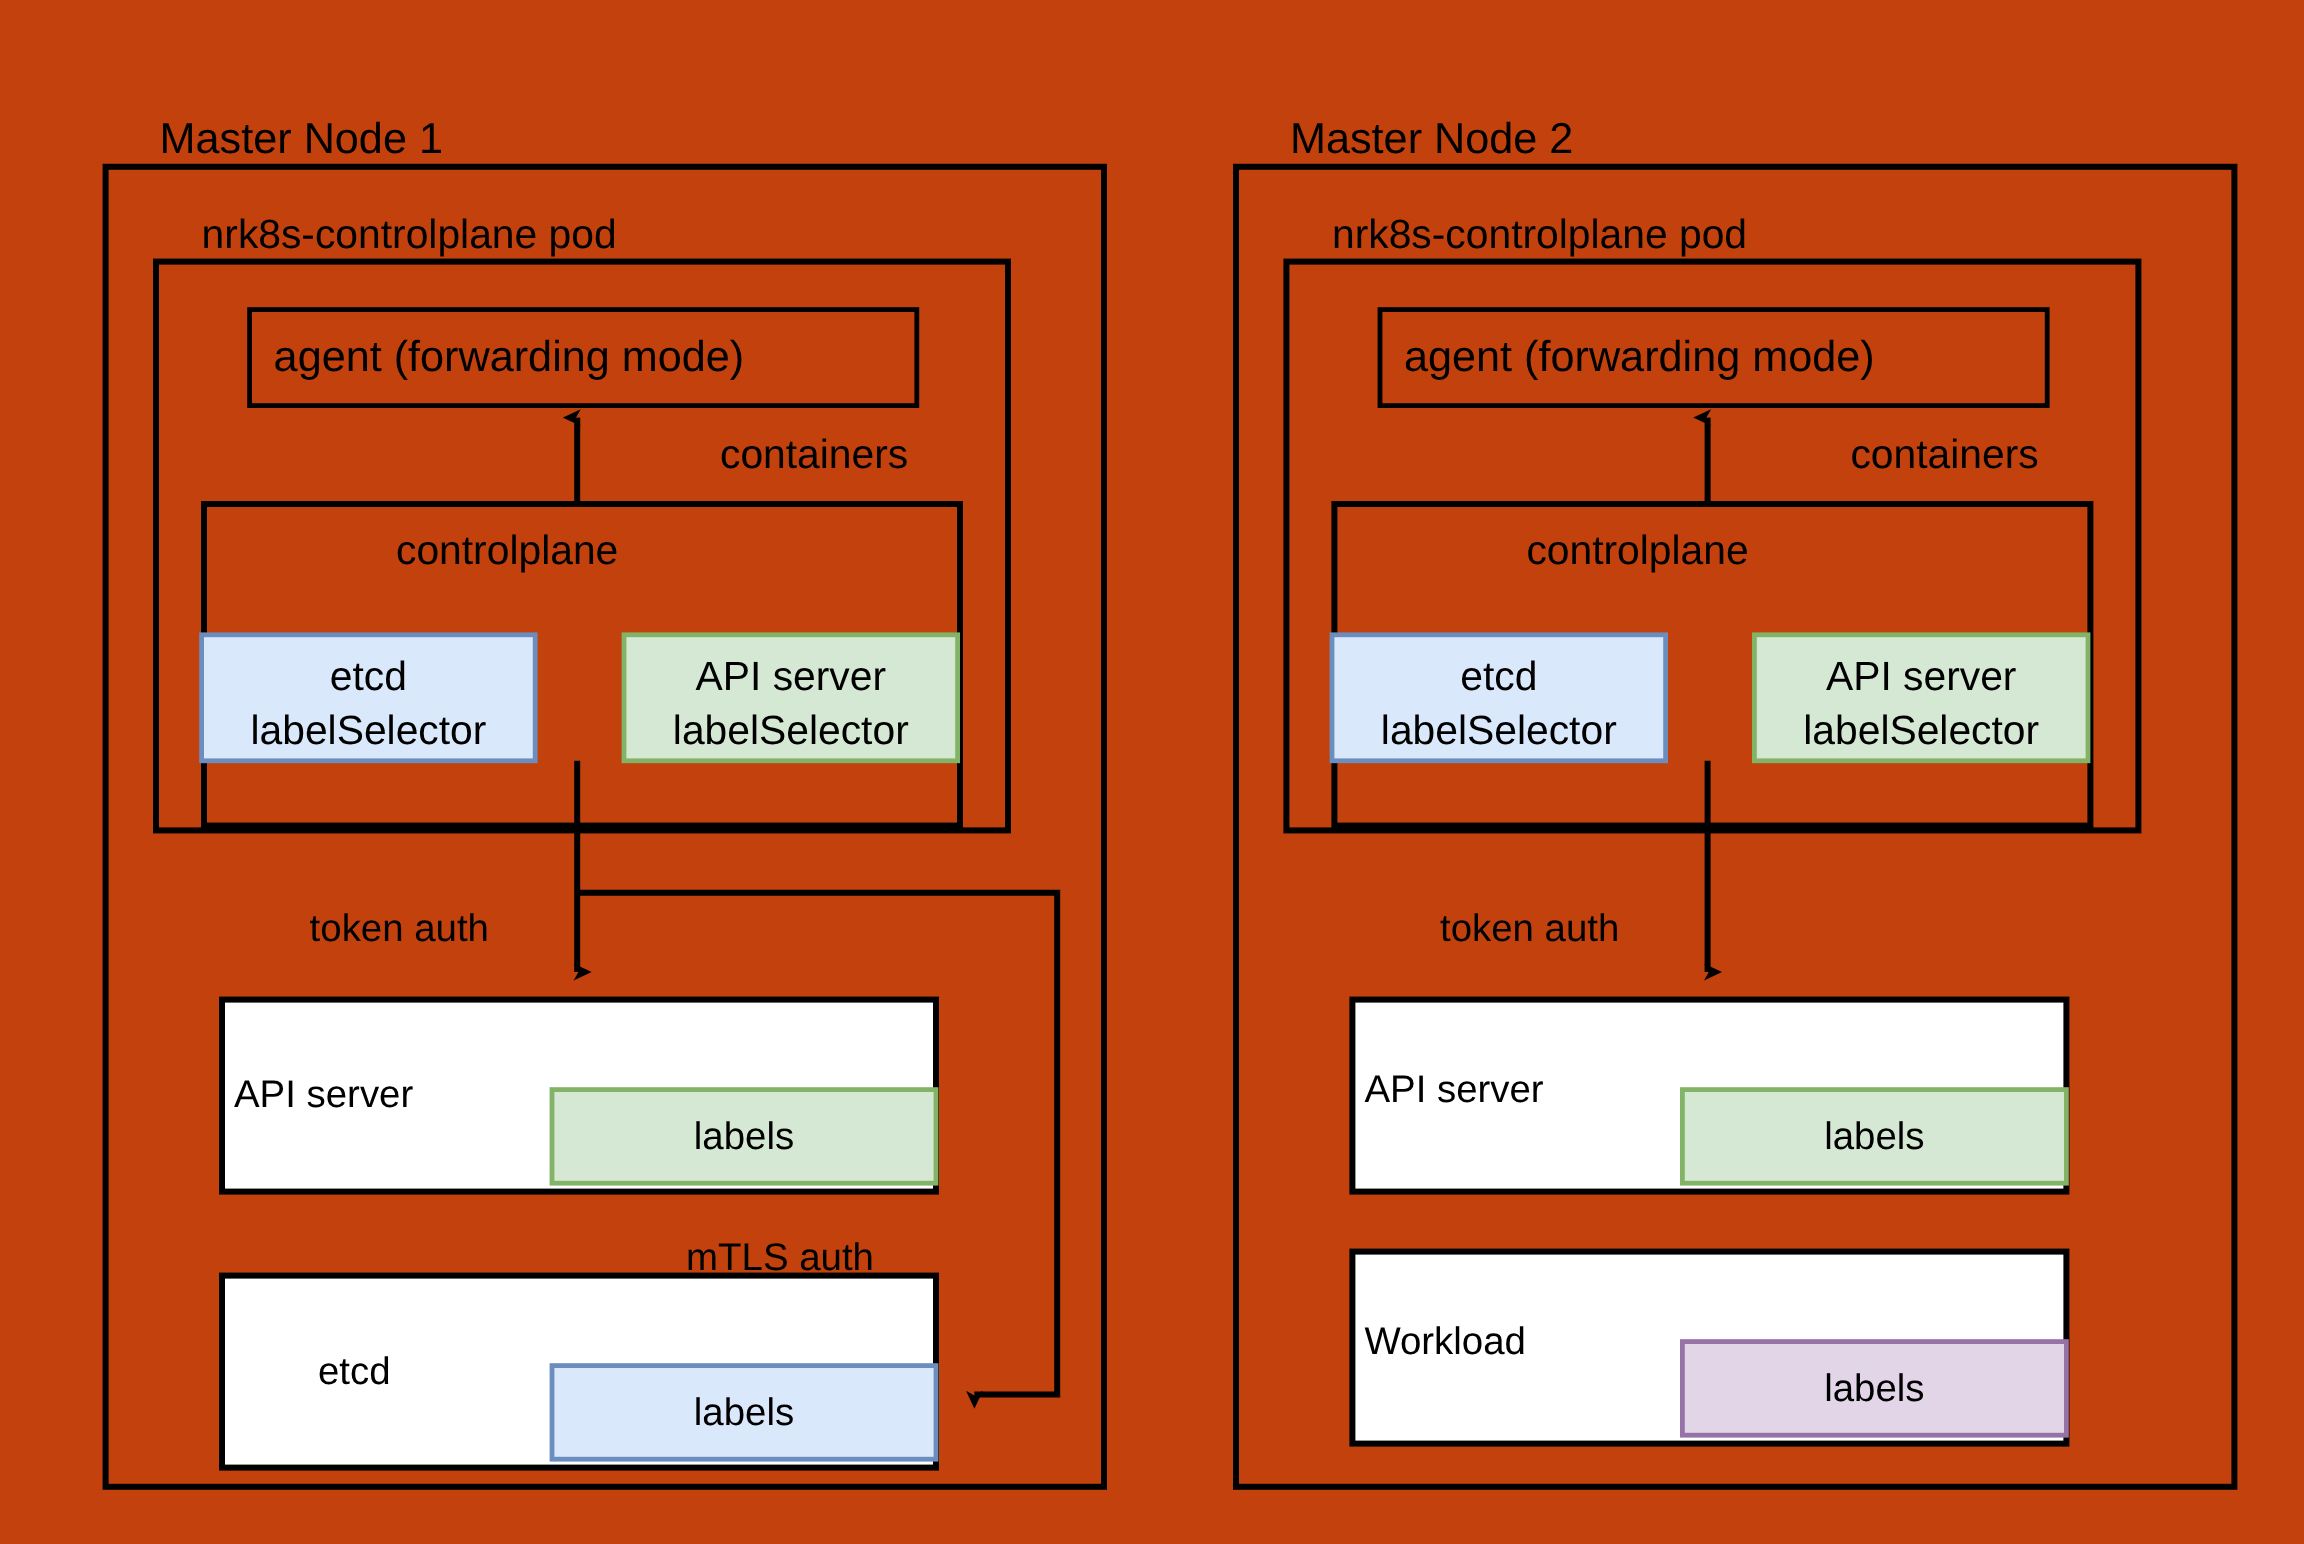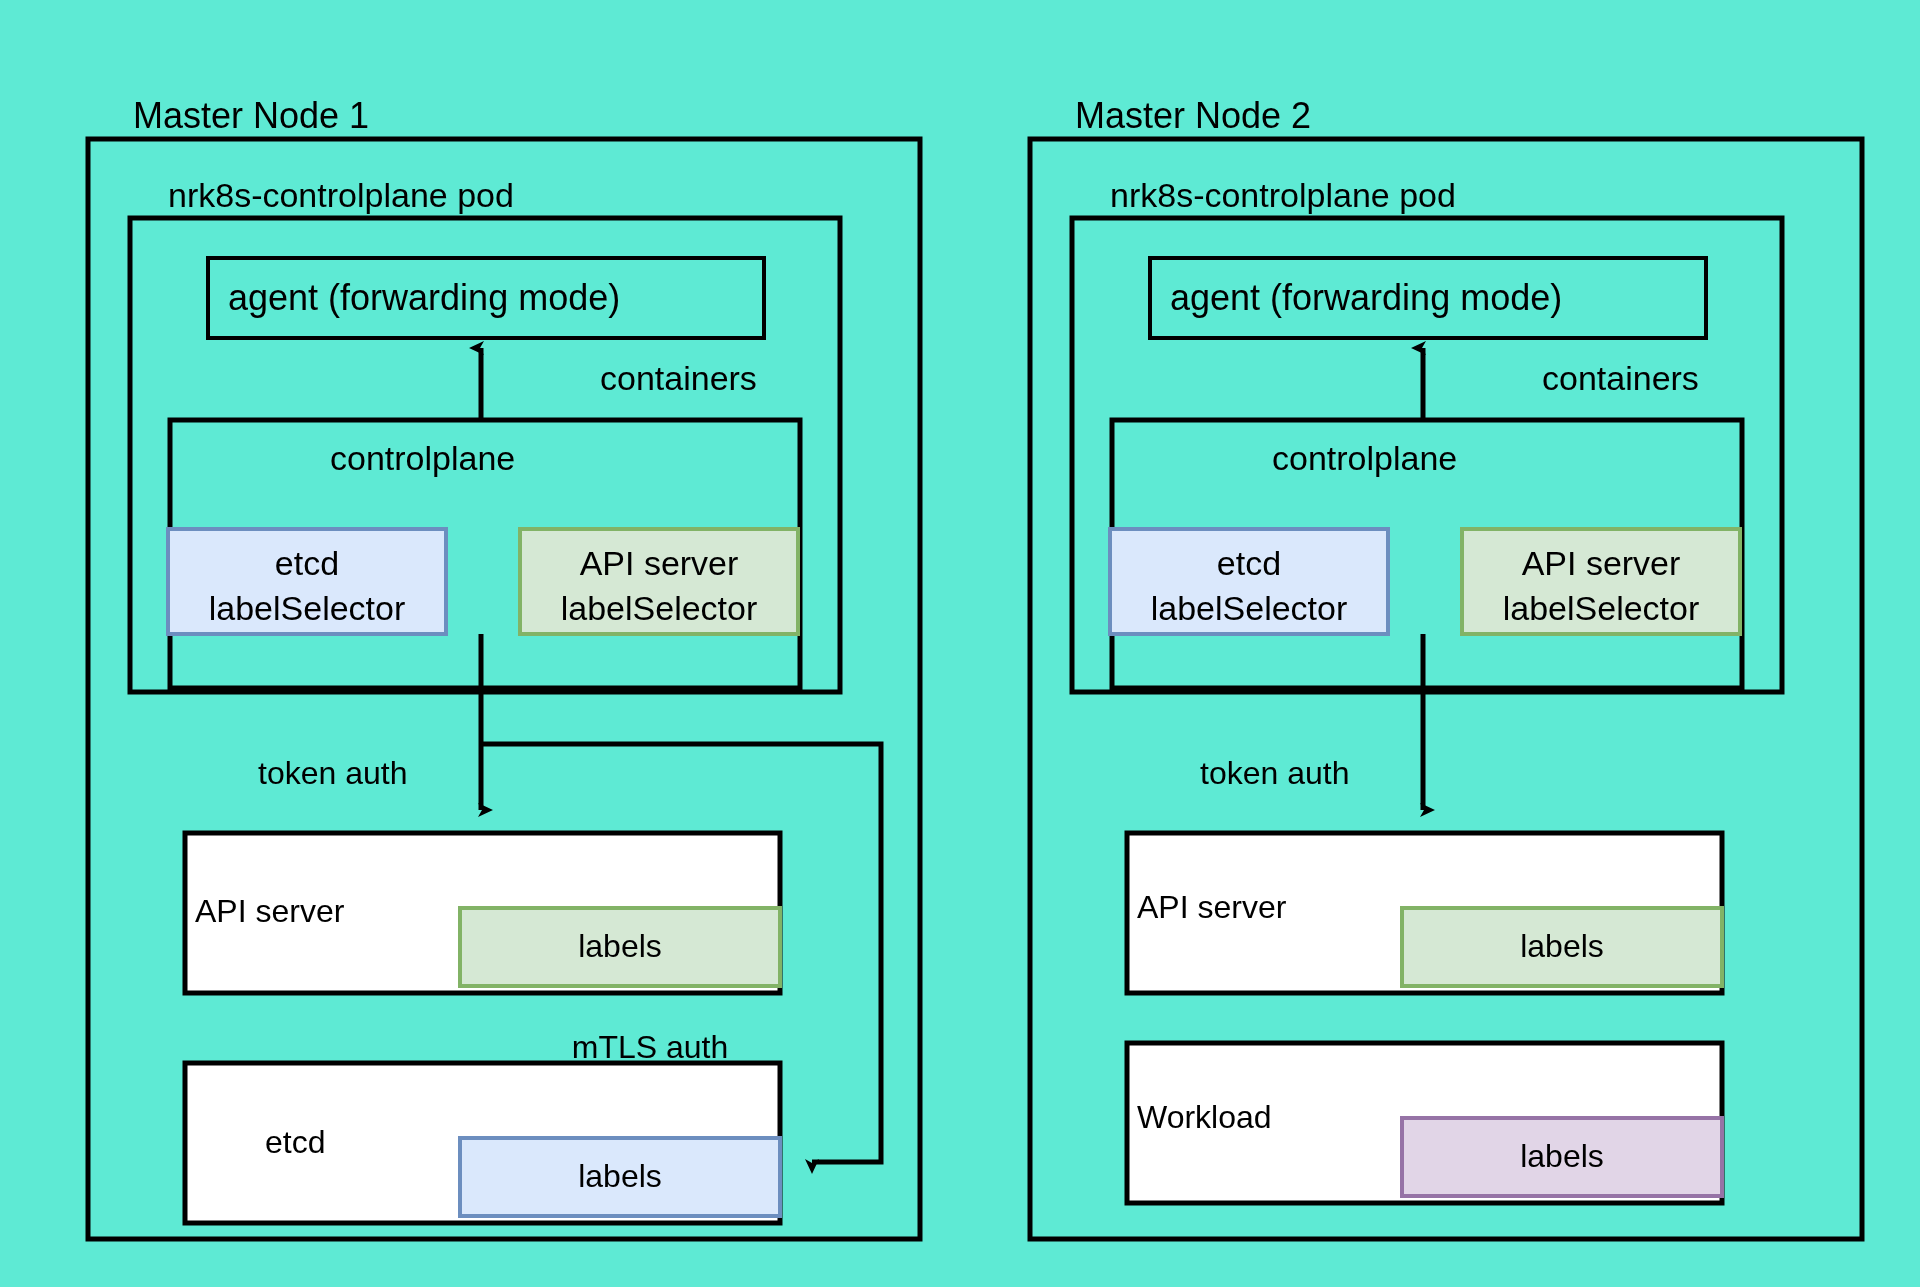--- a/index.html
+++ b/index.html
@@ -4,21 +4,21 @@
 <style>
   html, body {
     margin: 0;
     padding: 0;
     background: #ffffff;
   }
   #stage {
     position: relative;
     width: 1920px;
     height: 1287px;
-    background: #5eead4;
+    background: #c2410c;
     font-family: "Liberation Sans", sans-serif;
     overflow: hidden;
   }
   svg.diagram {
     position: absolute;
     left: 0;
     top: 0;
     width: 1920px;
     height: 1287px;
   }

